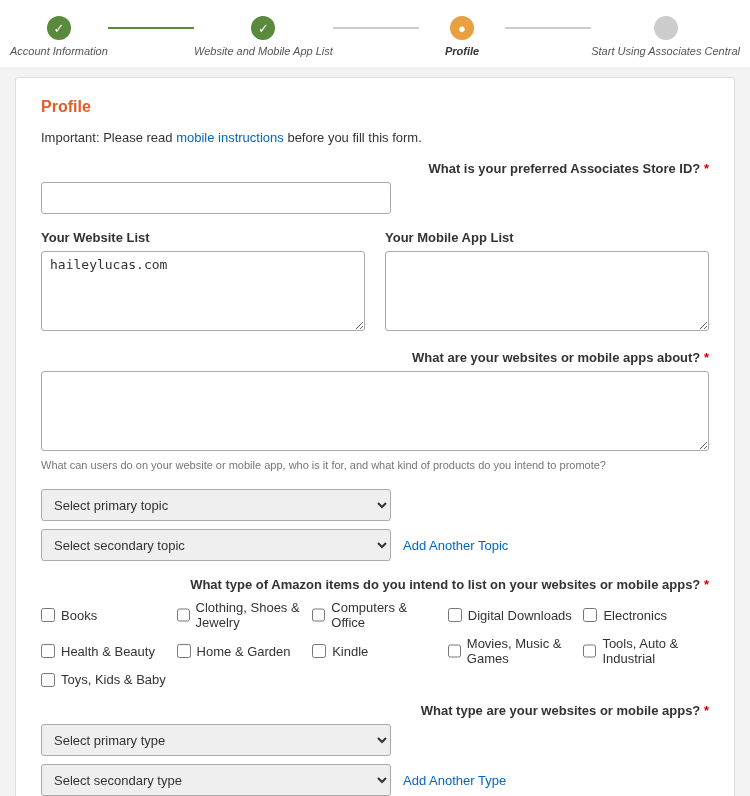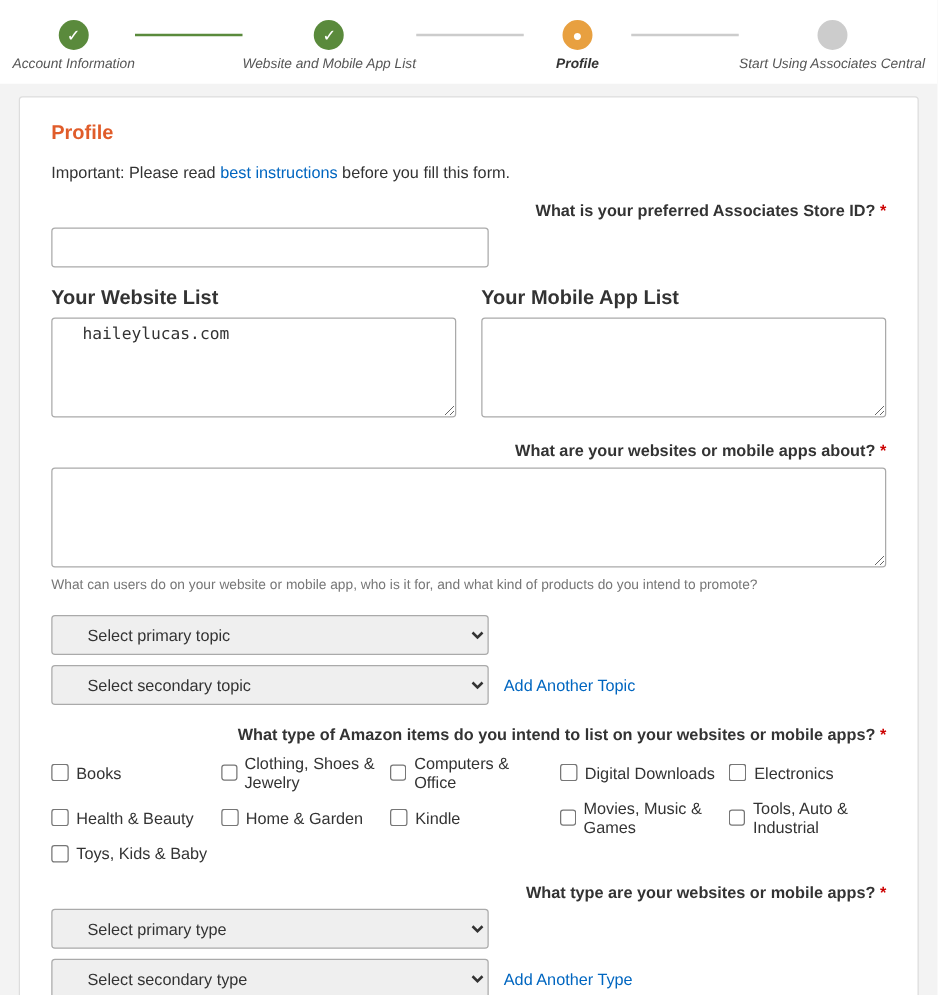--- a/index.html
+++ b/index.html
@@ -113,40 +113,40 @@
     }
     .field-label .required {
       color: #c00;
     }
 
     input[type="text"], textarea, select {
       font-size: 13px;
       color: #333;
       border: 1px solid #aaa;
       border-radius: 3px;
-      padding: 5px 24px;
+      padding: 5px 8px;
     }
 
     .store-id-input {
       width: 350px;
       height: 32px;
     }
 
     .website-mobile-row {
       display: flex;
       gap: 20px;
       margin-bottom: 16px;
     }
 
     .website-col, .mobile-col {
       flex: 1;
     }
 
     .col-label {
-      font-size: 16px;
+      font-size: 13px;
       font-weight: bold;
       margin-bottom: 6px;
     }
 
     .website-textarea, .mobile-textarea {
       width: 100%;
       height: 80px;
       resize: vertical;
     }
 
@@ -233,21 +233,21 @@
   <div class="progress-step">
     <div class="step-circle inactive"> </div>
     <div class="step-label">Start Using Associates Central</div>
   </div>
 </div>
 
 <div class="card">
   <div class="card-title">Profile</div>
 
   <div class="important-notice">
-    <strong>Important:</strong><span> Please read </span><a href="#">best instructions</a><span> before you fill this form.</span>
+    <strong>Important:</strong><span> Please read </span><a href="#">mobile instructions</a><span> before you fill this form.</span>
   </div>
 
   <div class="field-section">
     <div class="field-label">
       <span>What is your preferred Associates Store ID?</span> <span class="required">*</span>
     </div>
     <input type="text" class="store-id-input" value="" style="">
   </div>
 
   <div class="website-mobile-row">

